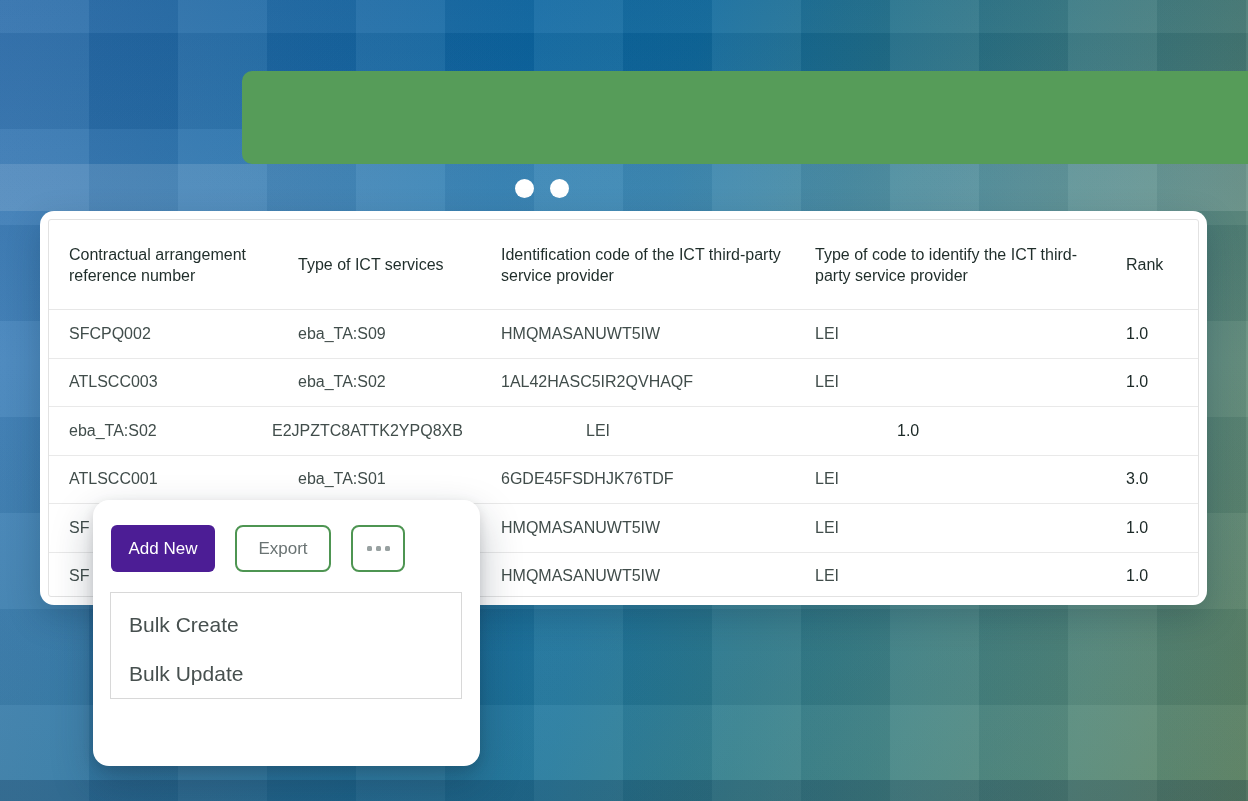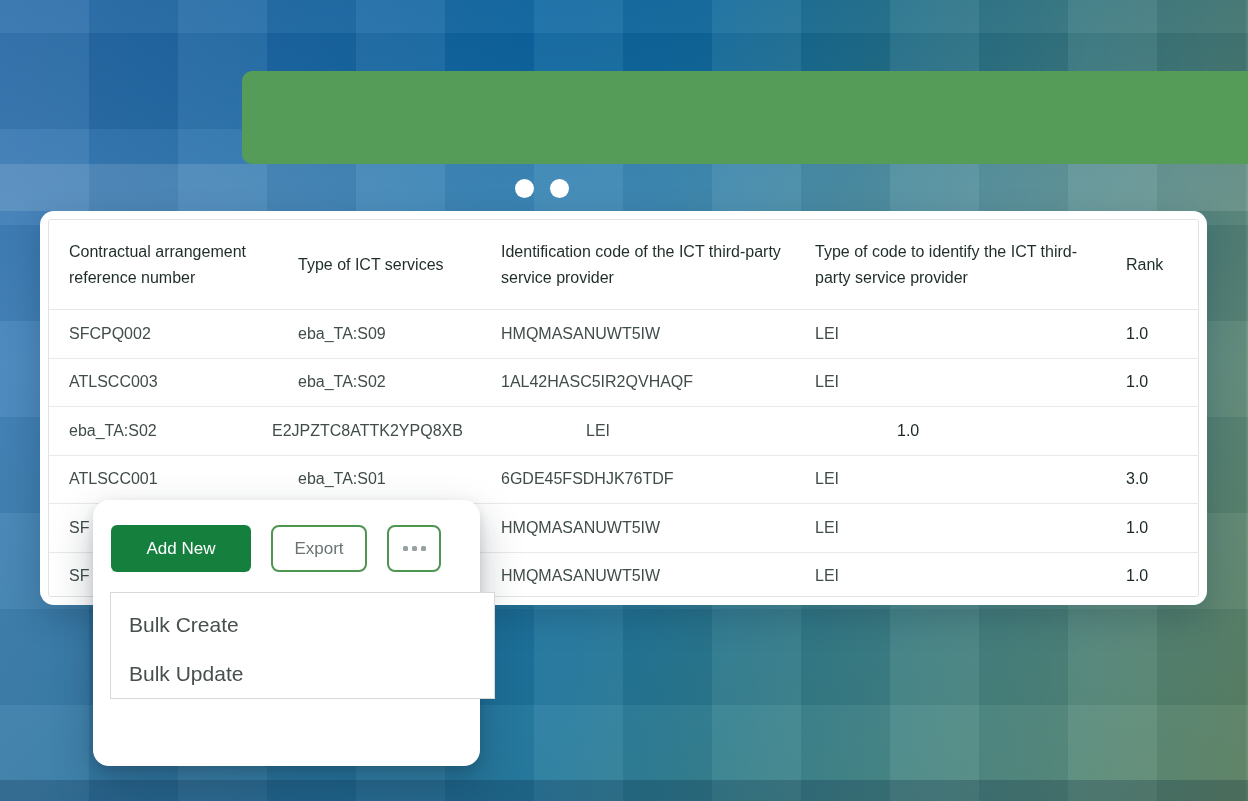--- a/index.html
+++ b/index.html
@@ -24,40 +24,40 @@
       background:#569c59;border-radius:10px 0 0 10px;z-index:2;}
   .win-dot{position:absolute;top:108px;width:19px;height:19px;border-radius:50%;background:#ffffff;}
   .win-dot.d1{left:273px;} .win-dot.d2{left:308px;}
 
   
   #card{position:absolute;left:40px;top:211px;width:1167px;height:394px;background:#ffffff;
       border-radius:14px;box-shadow:0 12px 34px rgba(10,30,50,0.22);z-index:3;}
   #table-frame{position:absolute;left:8px;top:8px;right:8px;bottom:8px;border:1px solid #e2e2e2;
       border-radius:3px;overflow:hidden;background:#fff;}
   .thead{display:flex;height:89px;align-items:center;border-bottom:1px solid #e7e7e7;
-      font-size:16px;line-height:26px;font-weight:500;color:#1f2d2a;}
+      font-size:16px;line-height:21px;font-weight:500;color:#1f2d2a;}
   .cell{box-sizing:border-box;padding-left:20px;padding-right:10px;}
   .c1{width:229px;} .c2{width:203px;} .c3{width:314px;} .c4{width:311px;} .c5{flex:1;}
   .trow{display:flex;height:47.5px;align-items:center;font-size:16px;color:#414d4b;}
   .trow + .trow{border-top:1px solid #e9e9e9;}
   .trow .c5{color:#1b2826;}
 
   
   #popup{position:absolute;left:93px;top:500px;width:387px;height:266px;background:#ffffff;
       border-radius:16px;z-index:4;
       box-shadow:0 18px 42px rgba(20,35,55,0.28), 0 4px 12px rgba(0,0,0,0.12);}
   #toolbar{position:absolute;left:18px;top:25px;display:flex;gap:20px;align-items:center;}
   .btn{box-sizing:border-box;height:47px;display:flex;align-items:center;justify-content:center;
       font-size:17px;cursor:pointer;background:#fff;}
-  #add-new-btn{width:140px;background:#15803d;color:#ffffff;border:none;border-radius:6px;}
+  #add-new-btn{width:104px;background:#4c1d95;color:#ffffff;border:none;border-radius:6px;}
   #export-btn{width:96px;border:2px solid #4e9552;border-radius:8px;color:#6a7373;}
   #more-btn{width:54px;border:2px solid #4e9552;border-radius:8px;gap:4px;}
   .mini-dot{width:5px;height:5px;border-radius:1.5px;background:#98a1a1;display:inline-block;}
 
-  #menu{position:absolute;left:17px;top:92px;width:385px;box-sizing:border-box;background:#ffffff;
+  #menu{position:absolute;left:17px;top:92px;width:352px;box-sizing:border-box;background:#ffffff;
       border:1px solid #d8d8d8;padding-top:7px;}
   .menu-item{height:49px;display:flex;align-items:center;padding-left:18px;
       font-size:21px;color:#47504f;cursor:pointer;}
   .menu-item.selected{height:46px;background:#cfe3f2;border-left:7px solid #1f6cad;
       padding-left:11px;box-shadow:0 3px 6px rgba(0,0,0,0.16);}
 </style>
 </head>
 <body>
 
 <div id="stage">

